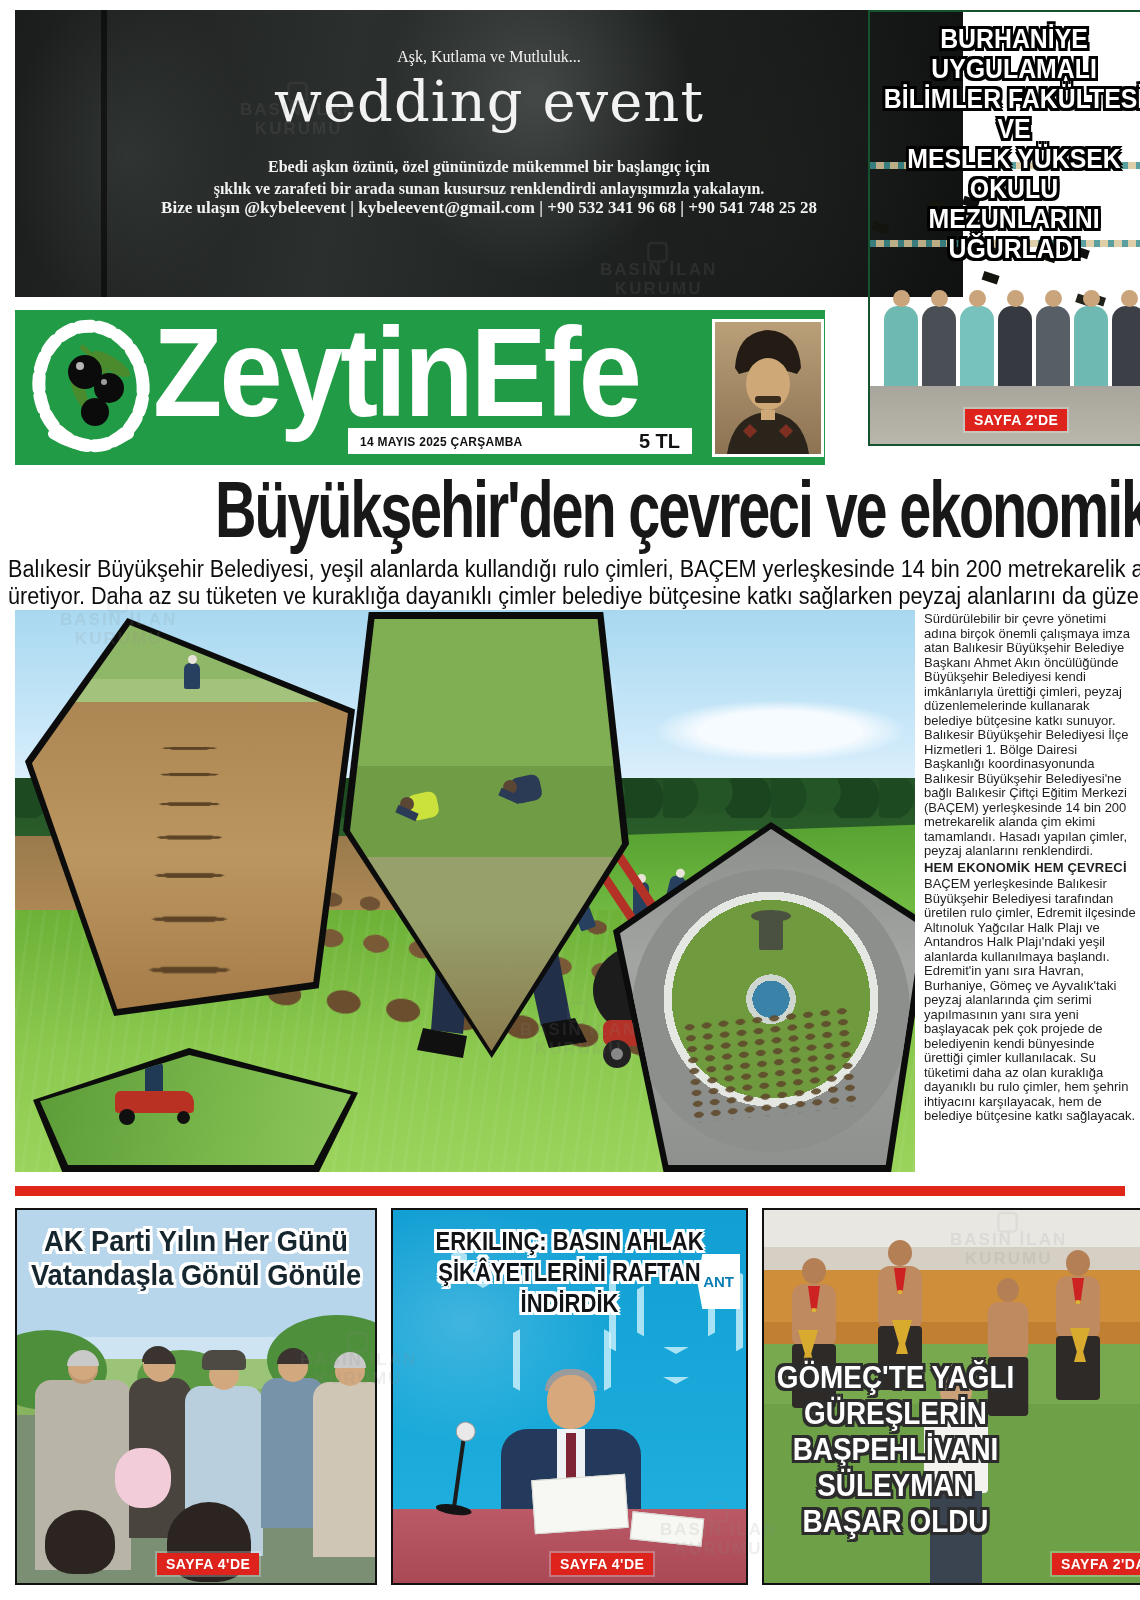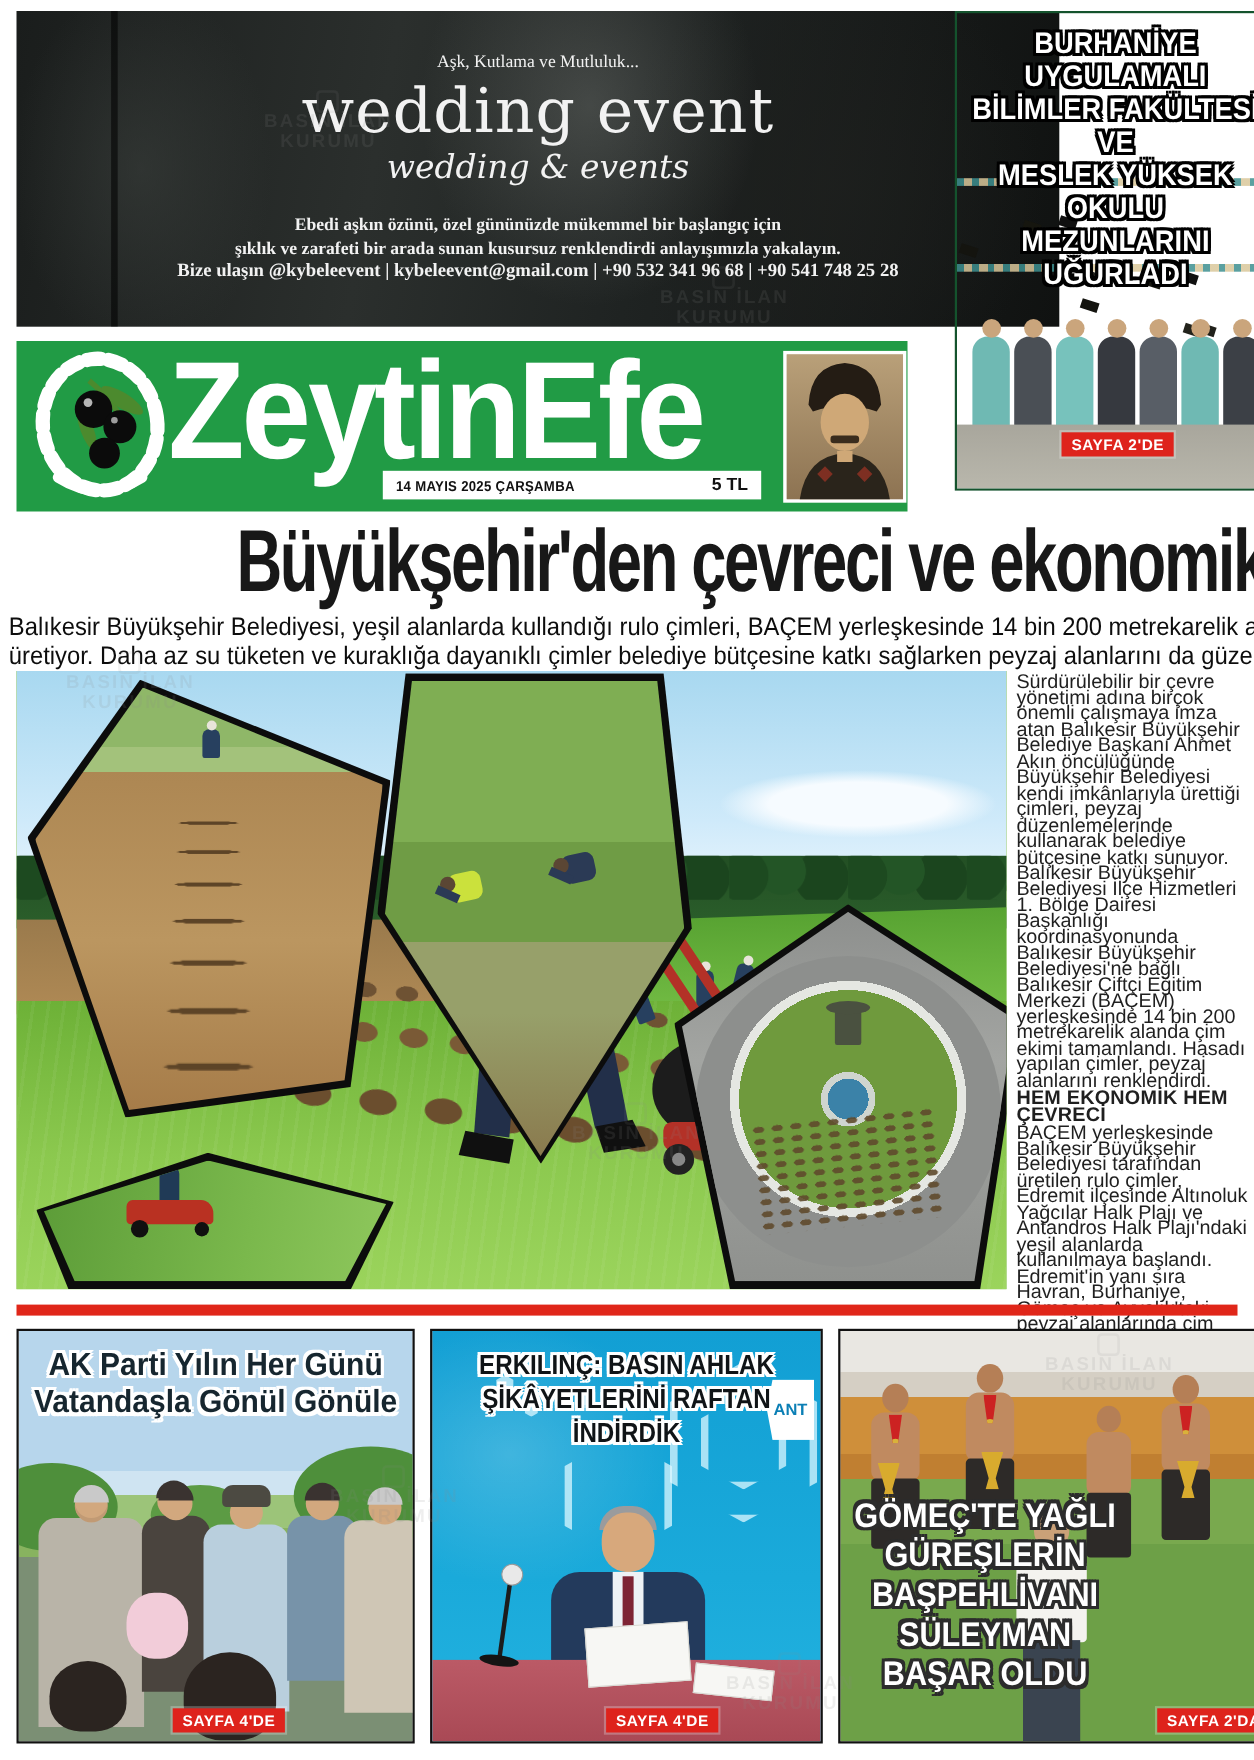--- a/index.html
+++ b/index.html
@@ -45,21 +45,21 @@
   .badge{position:absolute;background:#de231c;color:#fff;font-weight:bold;font-size:14px;
       padding:3px 9px;letter-spacing:.5px;box-shadow:0 0 0 2px rgba(255,255,255,.25);}
 
   
   .masthead{left:15px;top:310px;width:810px;height:155px;background:#219b45;overflow:hidden;}
   .mh-title{position:absolute;left:138px;top:-12px;color:#fff;font-weight:900;font-size:126px;
       line-height:150px;transform:scaleX(.9);transform-origin:left center;letter-spacing:-3px;}
   .datebar{position:absolute;left:333px;top:118px;width:344px;height:26px;background:#fff;
       display:flex;align-items:center;justify-content:space-between;padding:0 12px;box-sizing:border-box;}
   .datebar .d{font-weight:900;font-size:13px;color:#111;transform:scaleX(.92);transform-origin:left center;letter-spacing:.3px;}
-  .datebar .p{font-weight:900;font-size:16px;color:#111;}
+  .datebar .p{font-weight:900;font-size:20px;color:#111;}
   .portrait{position:absolute;left:697px;top:9px;width:112px;height:138px;background:#fff;padding:3px;box-sizing:border-box;}
 
   
   .lead-head{left:0;top:466px;width:1140px;text-align:center;font-weight:900;color:#181818;
       font-size:80px;line-height:88px;white-space:nowrap;}
   .lead-head>span{display:inline-block;transform:scaleX(.72);transform-origin:center;letter-spacing:-3px;}
   .deck{left:8px;top:556px;width:1128px;color:#0d0d0d;font-size:23px;line-height:27px;
       transform:scaleX(.94);transform-origin:left top;white-space:nowrap;}
 
   
@@ -137,21 +137,21 @@
   .sod{position:absolute;left:22%;top:55%;width:56%;height:30%;
       background-image:radial-gradient(ellipse 7px 4px at 8px 5px,#5f4a2c 70%,rgba(0,0,0,0) 74%);
       background-size:17px 11px;transform:rotate(-6deg);opacity:.9;}
   .statue{position:absolute;left:46%;top:26%;width:24px;height:34px;background:#4a5140;border-radius:4px 4px 2px 2px;}
   .statue:before{content:"";position:absolute;left:-8px;top:-6px;width:40px;height:12px;background:#4a5140;border-radius:50%;}
 
   
   .mansvg{position:absolute;left:330px;top:80px;width:330px;height:470px;}
 
   
-  .article{left:924px;top:612px;width:213px;height:556px;color:#1f1f1f;font-size:18px;line-height:14.5px;}
+  .article{left:924px;top:612px;width:213px;height:556px;color:#1f1f1f;font-size:13px;line-height:14.5px;}
   .article p{margin:0 0 2px 0;}
   .article .sub{font-weight:bold;letter-spacing:.2px;margin:2px 0;}
 
   
   .redbar{left:15px;top:1186px;width:1110px;height:10px;background:#e02619;}
 
   
   .bstory{top:1208px;height:377px;border:2px solid #111;box-sizing:border-box;overflow:hidden;}
   .b-left{left:15px;width:362px;
       background:linear-gradient(#b7d6ec 0 34%,#cfe4f2 34% 40%,#9cc479 40% 48%,#88b35f 48% 55%,#7b8f74 55%);}
@@ -221,21 +221,20 @@
   <div class="wm" style="left:60px;top:590px;"><span class="cube">▢</span><span>BASIN İLAN</span><br><span>KURUMU</span></div>
   <div class="wm" style="left:520px;top:1000px;"><span class="cube">▢</span><span>BASIN İLAN</span><br><span>KURUMU</span></div>
   <div class="wm" style="left:950px;top:1210px;"><span class="cube">▢</span><span>BASIN İLAN</span><br><span>KURUMU</span></div>
   <div class="wm" style="left:300px;top:1330px;"><span class="cube">▢</span><span>BASIN İLAN</span><br><span>KURUMU</span></div>
   <div class="wm" style="left:660px;top:1500px;"><span class="cube">▢</span><span>BASIN İLAN</span><br><span>KURUMU</span></div>
 
   <div class="abs ad">
     <div class="frame"></div>
     <div class="ad-tag">Aşk, Kutlama ve Mutluluk...</div>
     <div class="ad-brand">wedding event</div>
-    <div class="ad-sub">wedding &amp; events</div>
     <div class="ad-l1">Ebedi aşkın özünü, özel gününüzde mükemmel bir başlangıç için</div>
     <div class="ad-l2">şıklık ve zarafeti bir arada sunan kusursuz renklendirdi anlayışımızla yakalayın.</div>
     <div class="ad-contact">Bize ulaşın @kybeleevent | kybeleevent@gmail.com | +90 532 341 96 68 | +90 541 748 25 28</div>
   </div>
 
   <div class="abs story-tr">
     <div class="rail" style="top:150px"></div>
     <div class="rail" style="top:228px"></div>
     <div class="cap" style="left:60px;top:190px"></div>
     <div class="cap" style="left:170px;top:240px"></div>
@@ -246,21 +245,21 @@
     <div class="crowdman" style="left:166px;background:#585e66"></div>
     <div class="crowdman" style="left:204px;background:#6fb9b3"></div>
     <div class="crowdman" style="left:242px;background:#3c4046"></div>
     <div class="pav"></div>
     <div class="tr-head">
       <div>BURHANİYE UYGULAMALI</div>
       <div>BİLİMLER FAKÜLTESİ VE</div>
       <div>MESLEK YÜKSEK OKULU</div>
       <div>MEZUNLARINI UĞURLADI</div>
     </div>
-    <div class="badge" style="left:95px;bottom:29px">SAYFA 2'DE</div>
+    <div class="badge" style="left:95px;bottom:13px">SAYFA 2'DE</div>
   </div>
 
   <div class="abs masthead">
     <svg class="abs" style="left:8px;top:6px" width="136" height="144" viewBox="0 0 136 144">
       <ellipse cx="68" cy="70" rx="52" ry="60" fill="none" stroke="#ffffff" stroke-width="13" stroke-dasharray="13 7" stroke-linecap="round" transform="rotate(-8 68 70)"></ellipse>
       <path d="M30 118 Q68 142 106 118" fill="none" stroke="#ffffff" stroke-width="10" stroke-linecap="round"></path>
       <path d="M58 30 Q80 48 96 78" fill="none" stroke="#4c8a2e" stroke-width="5"></path>
       <ellipse cx="88" cy="48" rx="22" ry="7" fill="#4c8a2e" transform="rotate(32 88 48)"></ellipse>
       <ellipse cx="56" cy="74" rx="20" ry="6" fill="#4c8a2e" transform="rotate(70 56 74)"></ellipse>
       <circle cx="62" cy="56" r="17" fill="#0b0b0b"></circle>

